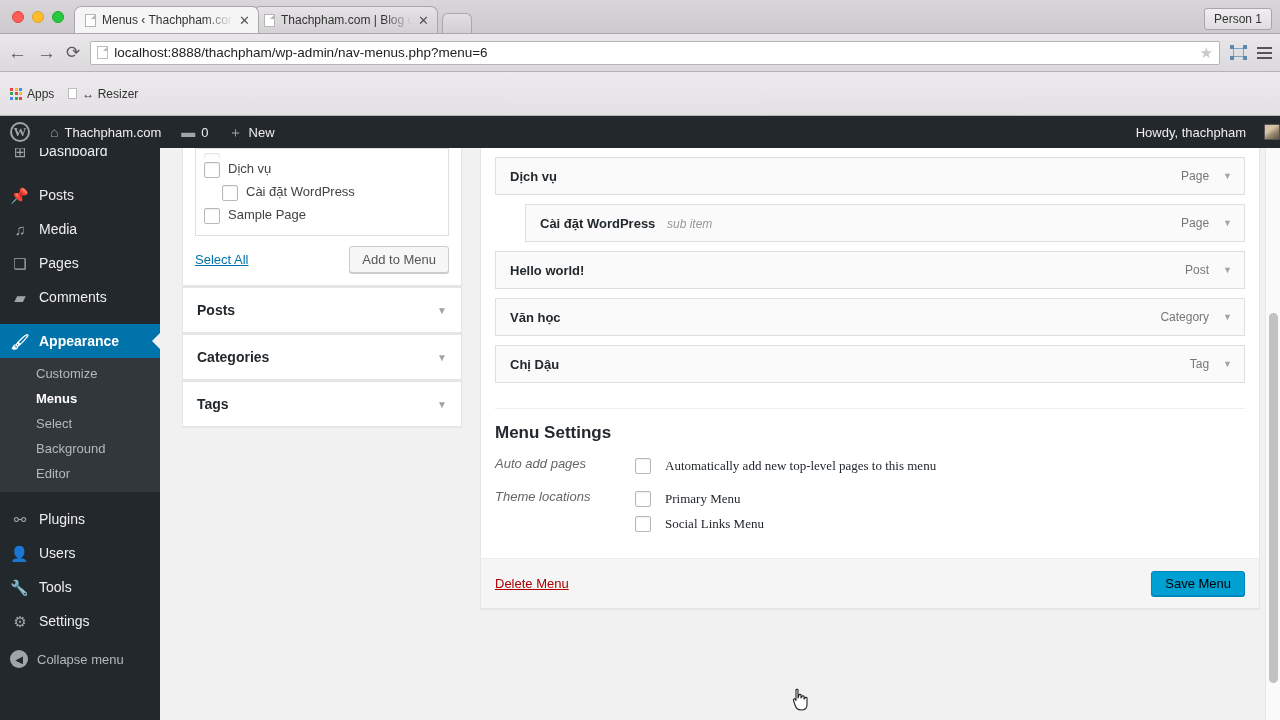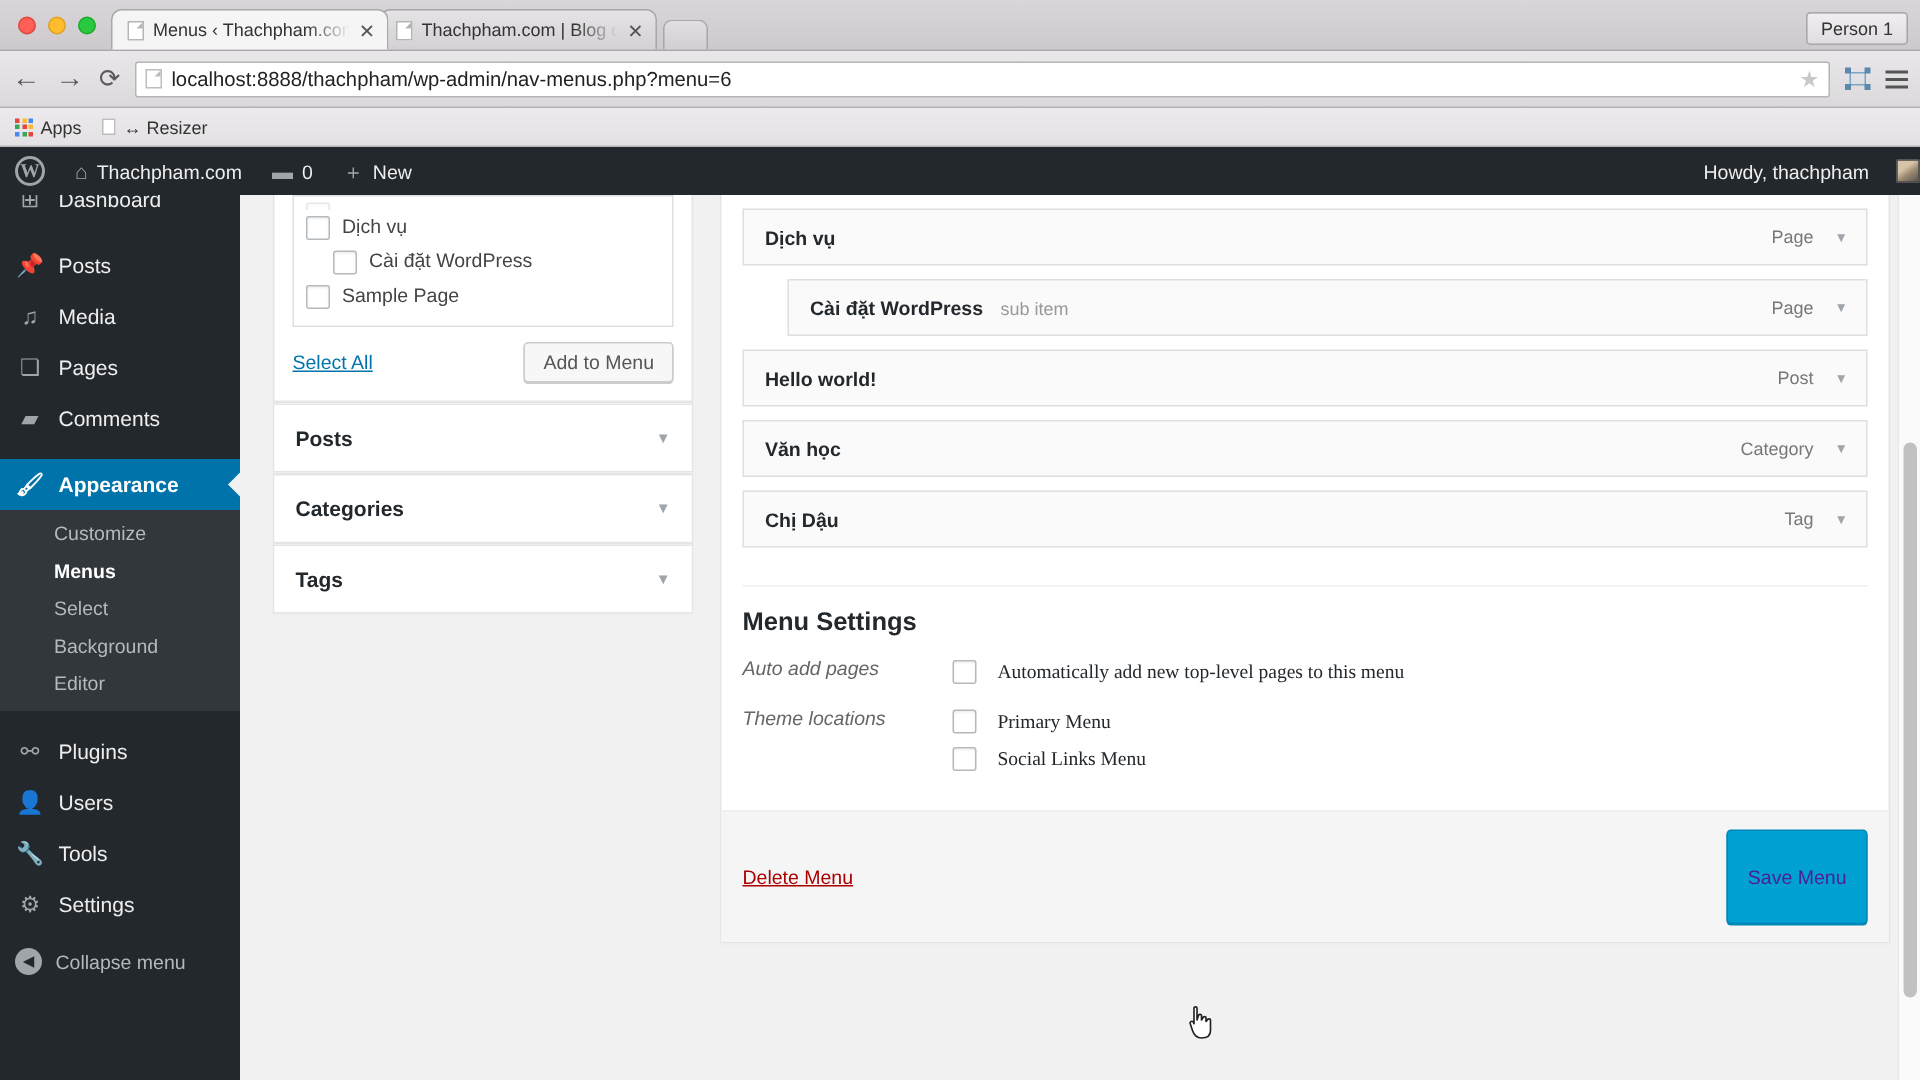--- a/index.html
+++ b/index.html
@@ -101,21 +101,21 @@
   .star { color: #c9c9c9; font-size: 15px; }
   .resize-ico { width: 17px; height: 15px; position: relative; }
   .resize-ico .inner { position: absolute; inset: 3px; border: 1.5px solid #7aa7c7; }
   .resize-ico .c { position: absolute; width: 4px; height: 4px; background: #5b88ad; }
   .resize-ico .c1 { top:0; left:0 } .resize-ico .c2 { top:0; right:0 }
   .resize-ico .c3 { bottom:0; left:0 } .resize-ico .c4 { bottom:0; right:0 }
   .hamburger { width: 15px; display: flex; flex-direction: column; gap: 3px; }
   .hamburger i { display: block; height: 2px; background: #555; }
 
   .bookmarks {
-    height: 26px; display: flex; align-items: center; gap: 14px;
+    height: 44px; display: flex; align-items: center; gap: 14px;
     padding: 0 10px;
     background: linear-gradient(#eceaec,#e3e1e3);
     border-bottom: 1px solid #b9b7b9;
     font-size: 12px; color: #333;
   }
   .bm { display: flex; align-items: center; gap: 5px; cursor: pointer; }
   .apps-grid { display: grid; grid-template-columns: repeat(3,3px); grid-gap: 1.5px; }
   .apps-grid i { width: 3px; height: 3px; display: block; background: #888; }
   .apps-grid i:nth-child(1){background:#e8453c} .apps-grid i:nth-child(2){background:#f9bb2d}
   .apps-grid i:nth-child(3){background:#4a89f3} .apps-grid i:nth-child(4){background:#3aa757}
@@ -259,21 +259,21 @@
   .menu-item {
     background: #fafafa; border: 1px solid #dfdfdf;
     display: flex; align-items: center; justify-content: space-between;
     height: 38px; padding: 0 12px 0 14px;
     margin-bottom: 9px;
     font-size: 13px; color: #23282d;
     cursor: move;
   }
   .menu-item.depth1 { margin-left: 30px; }
   .mi-title { font-weight: bold; }
-  .mi-sub { color: #999; font-weight: normal; margin-left: 8px; font-size: 12px; }
+  .mi-sub { color: #999; font-style: italic; font-weight: normal; margin-left: 8px; font-size: 12px; }
   .mi-right { display: flex; align-items: center; gap: 14px; color: #777; font-size: 12px; }
   .mi-caret { color: #a0a5aa; font-size: 9px; }
 
   .settings-sep { border-top: 1px solid #eee; margin: 10px 0 0; }
   h3.settings-title { font-size: 17px; font-weight: bold; color: #23282d; padding: 14px 0 10px; }
   .setting-row { display: flex; align-items: flex-start; padding: 2px 0 6px; }
   .setting-label {
     width: 140px; flex: 0 0 140px;
     font-style: italic; color: #666; font-size: 13px; padding-top: 1px;
   }
@@ -281,22 +281,22 @@
   .opt-row { display: flex; align-items: center; gap: 14px; padding: 2px 0 6px; font-size: 13px; color: #23282d; }
 
   .menu-save-bar {
     background: #f5f5f5; border-top: 1px solid #eee;
     margin: 14px -14px 0; padding: 12px 14px;
     display: flex; align-items: center; justify-content: space-between;
   }
   .delete-link { color: #a00; font-size: 13px; text-decoration: underline; cursor: pointer; }
   .btn-primary {
     background: #00a0d2; border: 1px solid #0087ba;
-    border-radius: 3px; color: #4c1d95; font-size: 13px; font-weight: normal;
-    padding: 23px 13px; box-shadow: 0 1px 0 #0087ba;
+    border-radius: 3px; color: #000000; font-size: 13px; font-weight: normal;
+    padding: 4px 13px; box-shadow: 0 1px 0 #0087ba;
     cursor: pointer;
   }
 
   
   .scrollbar {
     position: absolute; top: 0; right: 0;
     width: 15px; height: 688px;
     background: #fafafa; border-left: 1px solid #e8e8e8;
   }
   .scrollthumb {

